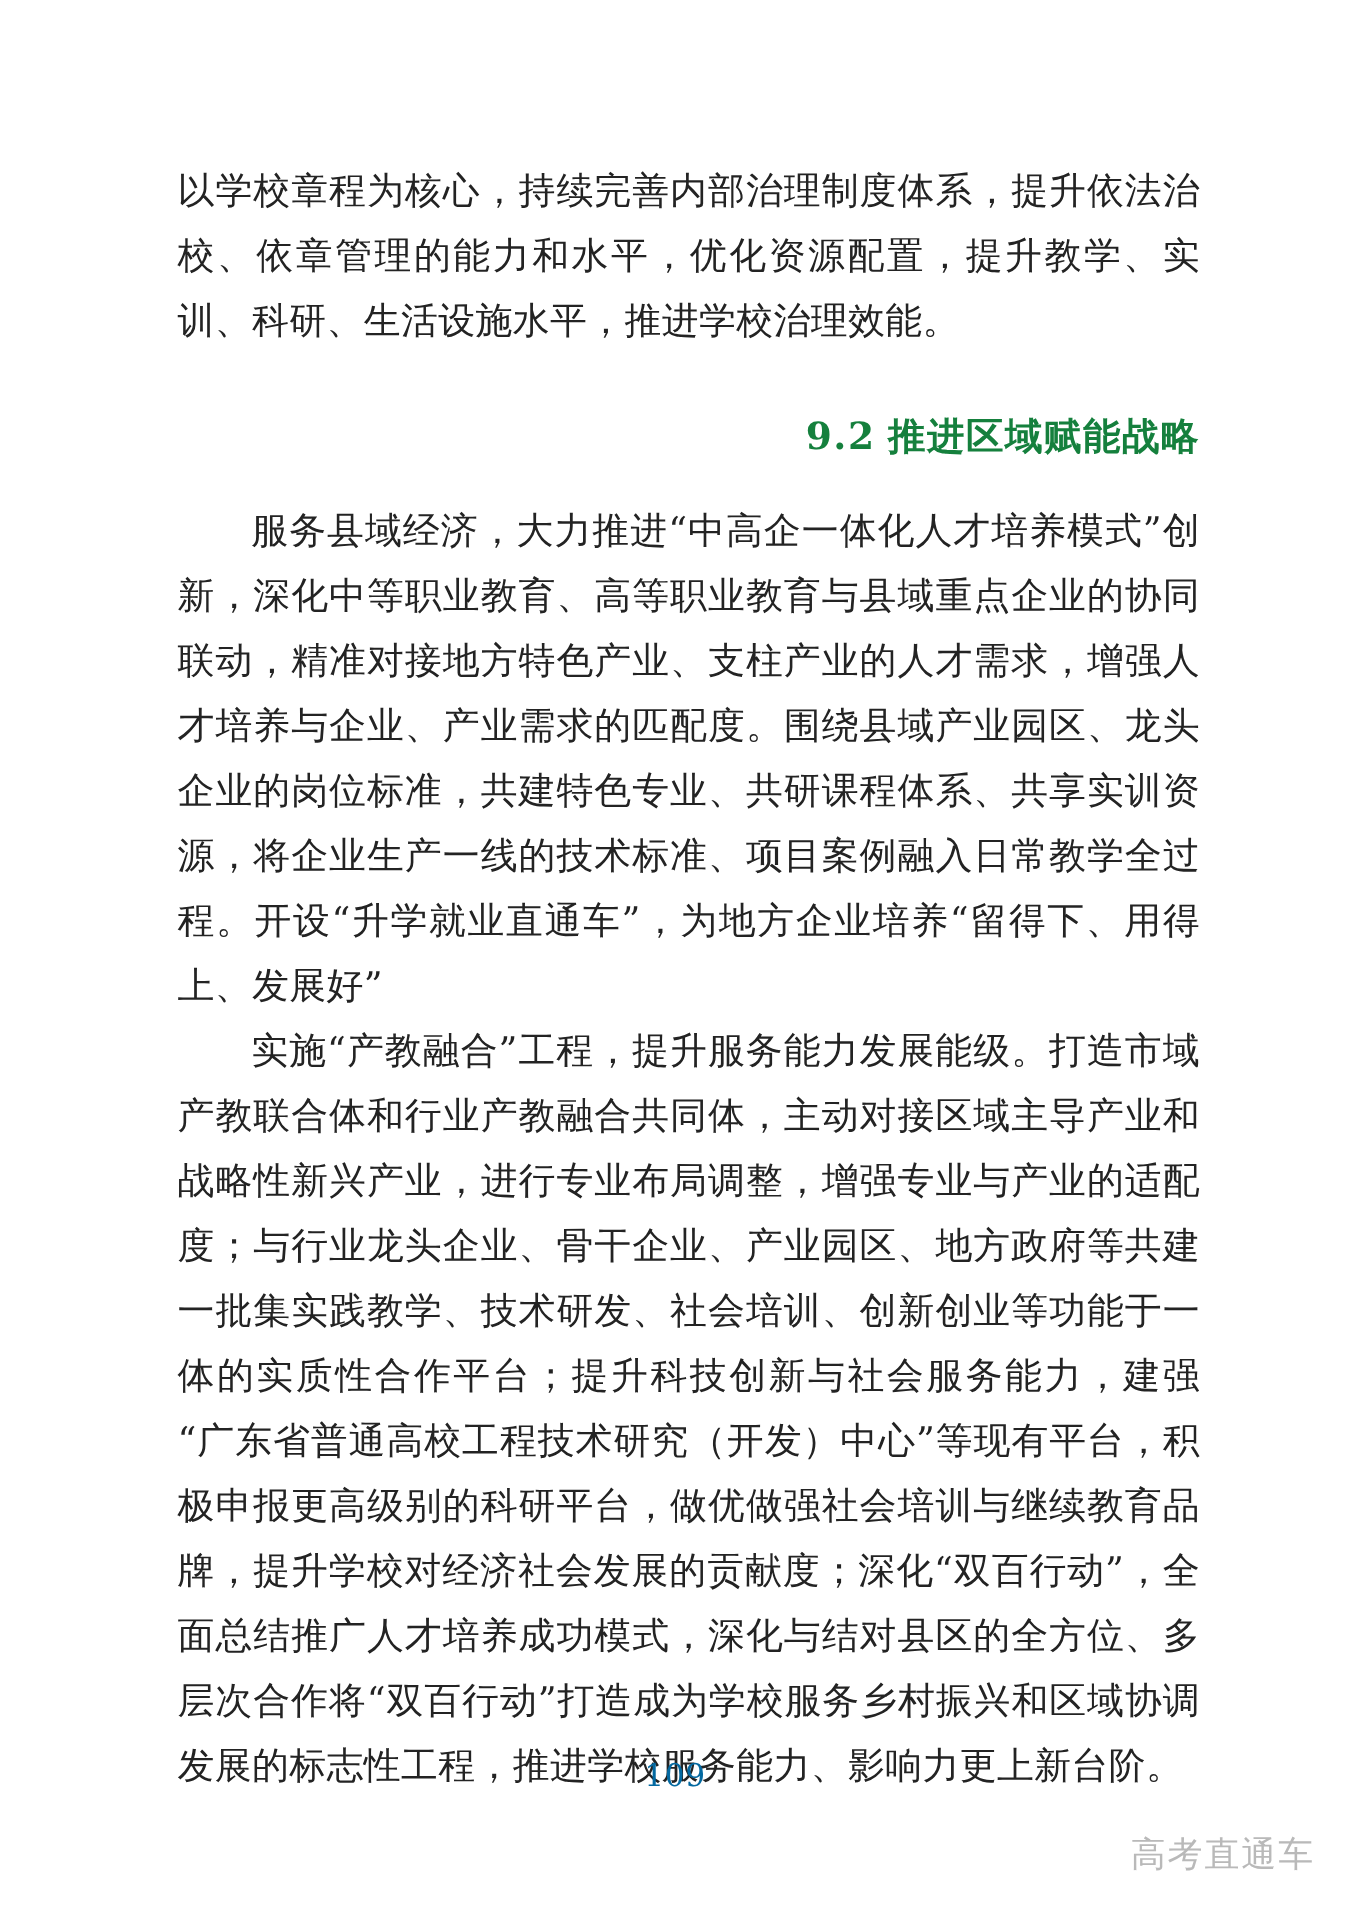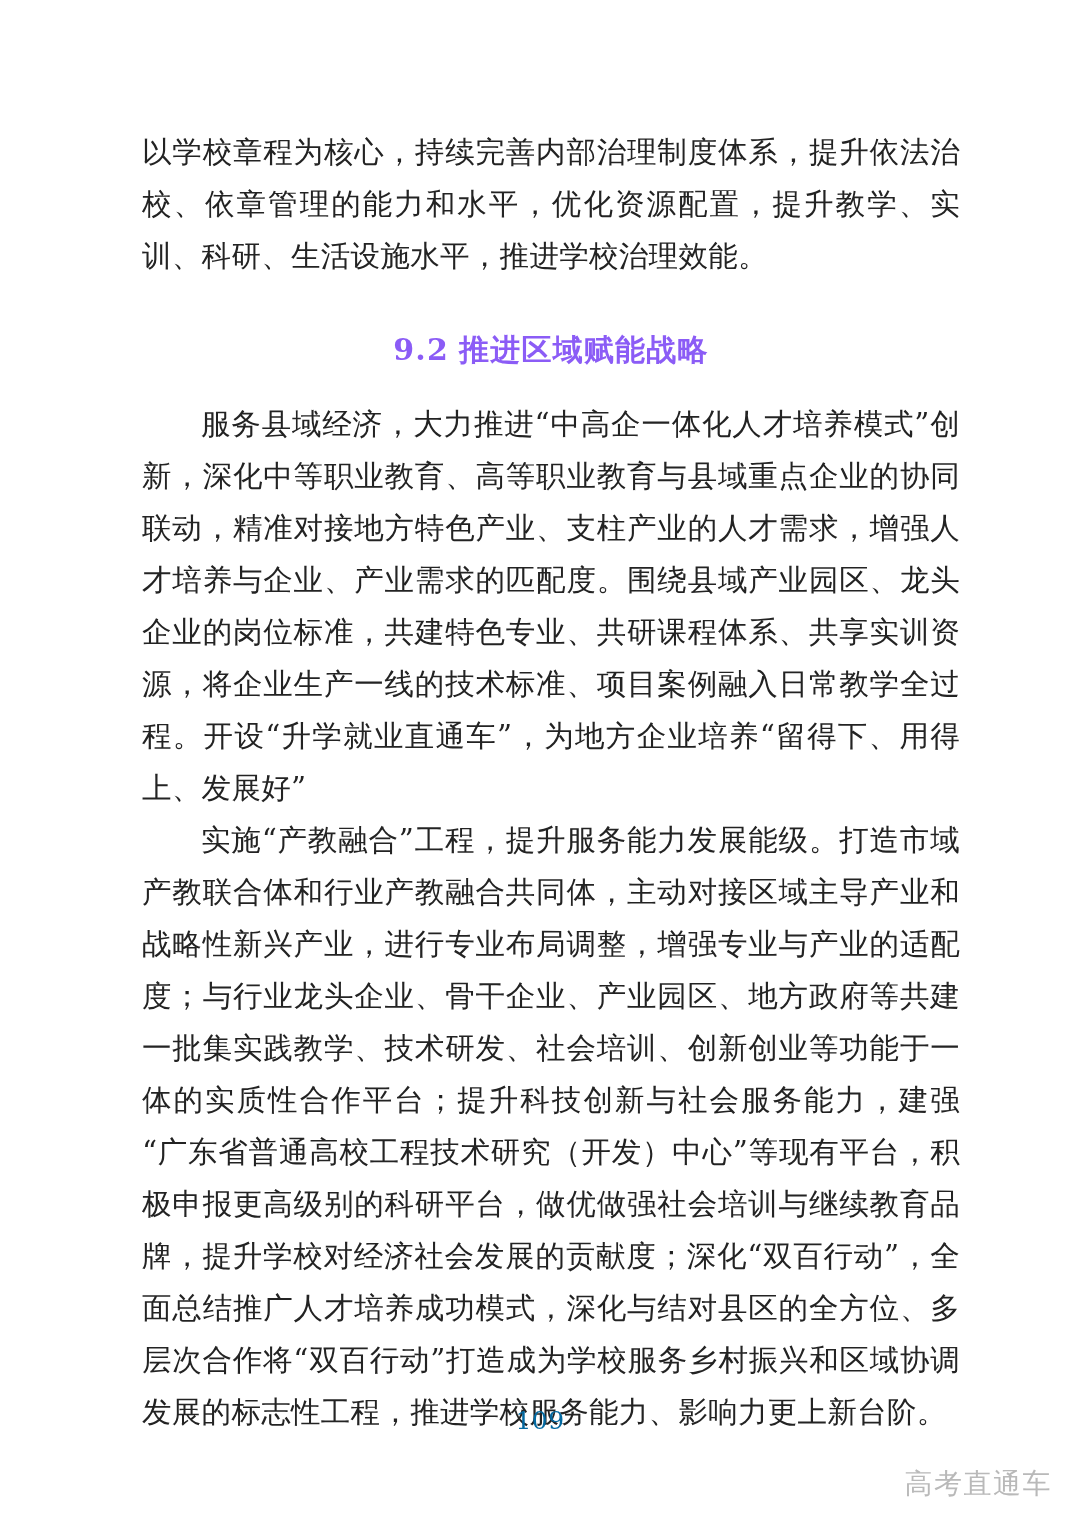--- a/index.html
+++ b/index.html
@@ -55,22 +55,22 @@
   
   .heading {
     margin: 0;
     padding-top: 28px;
     padding-bottom: 24px;
     font-family: "DejaVu Serif", "Liberation Serif", serif;
     font-size: 30px;
     font-weight: 700;
     line-height: 48px;
     letter-spacing: 1.2px;
-    color: #8b5cf6;
-    text-align: center;
+    color: #15803d;
+    text-align: right;
   }
   .heading .num { margin-right: 10px; }
 
   
   .gap-before-heading { height: 16px; }
 
   
   .page-number {
     position: absolute;
     left: 0;

